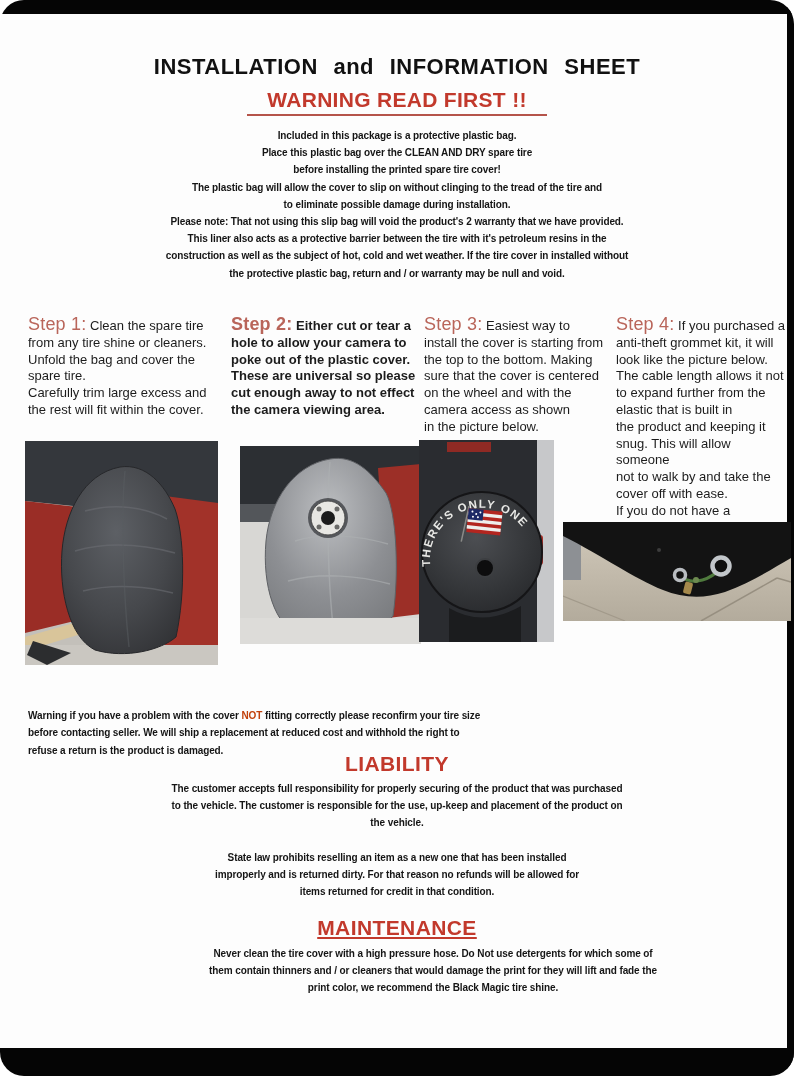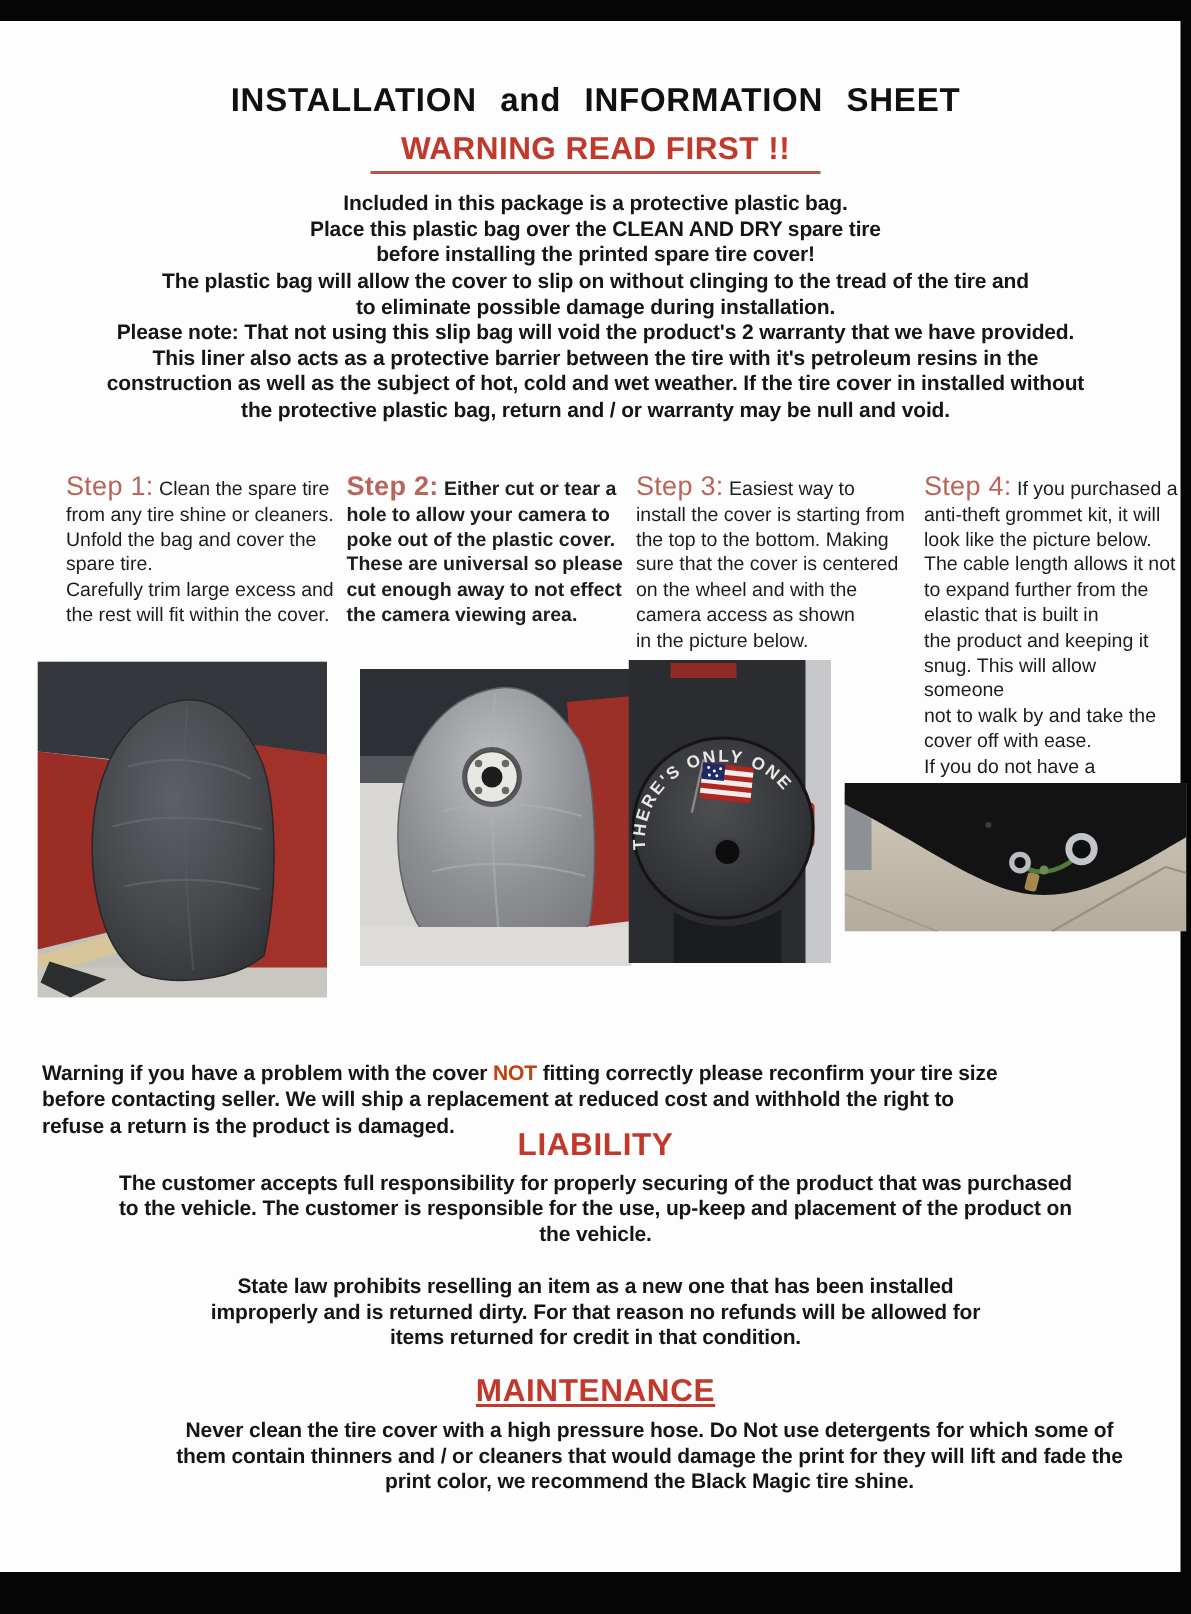--- a/index.html
+++ b/index.html
@@ -1,46 +1,46 @@
 <!DOCTYPE html>
 <html><head>
 <meta charset="utf-8">
 <style>
   html,body{margin:0;padding:0;background:#ffffff;}
   .page{
     position:relative;width:794px;height:1076px;margin:0 auto;
     background:#fdfdfd;overflow:hidden;
-    font-family:"Liberation Sans",sans-serif;color:#181818;
+    font-family:"Liberation Sans",sans-serif;color:#181818;border-radius:24px;
   }
   .bar{position:absolute;background:#050505;}
   .bar.top{left:0;top:0;width:794px;height:14px;}
   .bar.bottom{left:0;top:1048px;width:794px;height:28px;}
   .bar.right{left:787px;top:0;width:7px;height:1076px;}
 
   .title{
     position:absolute;left:0;top:54px;width:794px;text-align:center;
     font-size:22px;font-weight:bold;letter-spacing:.5px;word-spacing:9px;color:#111;
   }
   .warn-head-wrap{position:absolute;left:0;top:88px;width:794px;text-align:center;}
   .warn-head{
     display:inline-block;font-size:21px;font-weight:bold;color:#c2392c;
     padding:0 20px 2px 20px;border-bottom:2px solid #b5544a;letter-spacing:.3px;
   }
   .bodypara{
-    font-size:14px;font-weight:bold;line-height:17.2px;letter-spacing:-.1px;
+    font-size:10px;font-weight:bold;line-height:17.2px;letter-spacing:-.1px;
     white-space:pre-line;color:#151515;
   }
   .center{text-align:center;}
   .intro{position:absolute;left:0;top:127px;width:794px;}
   .note{position:absolute;left:0;top:213px;width:794px;}
 
   .step{position:absolute;top:316px;font-size:13px;line-height:16.8px;color:#1c1c1c;}
   .step .label{font-size:18px;color:#b9655a;letter-spacing:.2px;}
   .step .stext{white-space:pre-line;}
-  .step1{left:44px;width:196px;}
+  .step1{left:28px;width:196px;}
   .step2{left:231px;width:198px;font-weight:bold;}
   .step3{left:424px;width:194px;}
   .step4{left:616px;width:170px;}
 
   .photo{position:absolute;}
   .p1{left:25px;top:441px;}
   .p2{left:240px;top:446px;}
   .p3{left:419px;top:440px;}
   .p4{left:563px;top:522px;}
 

